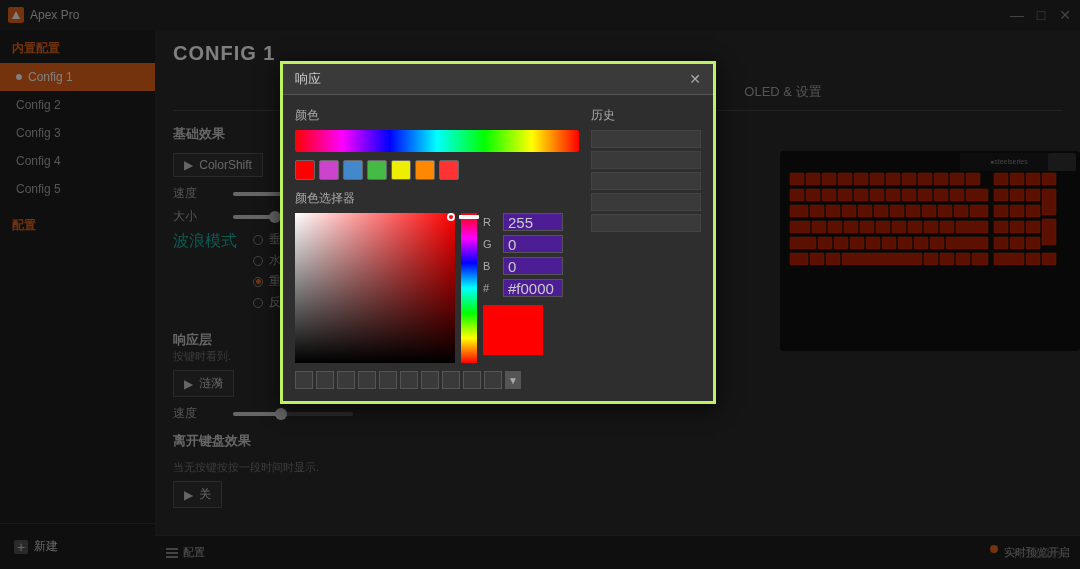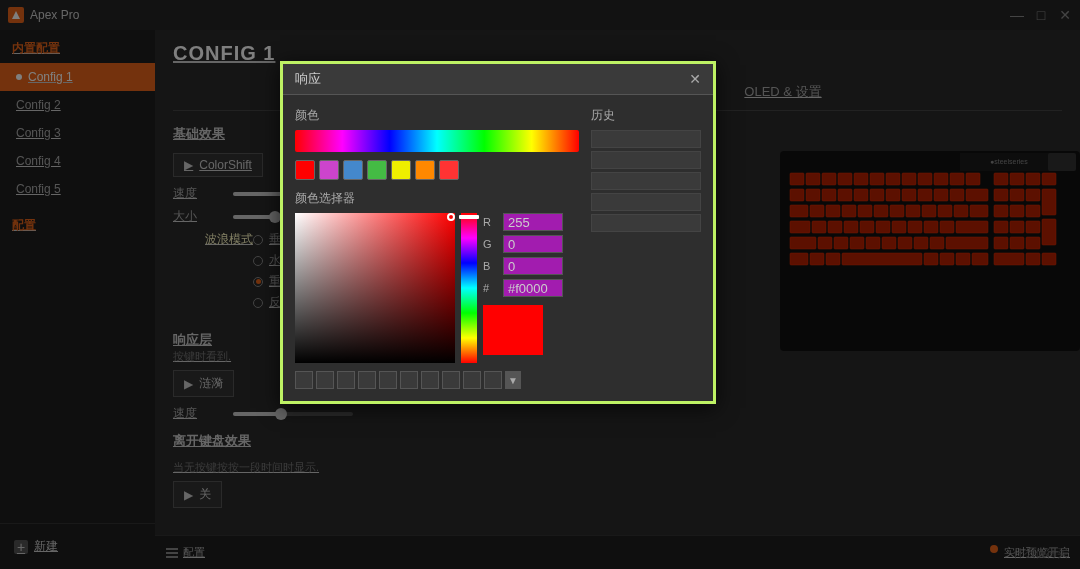--- a/index.html
+++ b/index.html
@@ -53,21 +53,20 @@
       cursor: pointer;
       display: flex; align-items: center; justify-content: center;
       line-height: 1;
     }
 
     
     .main-layout {
       position: absolute;
       top: 30px; left: 0; right: 0; bottom: 0;
       display: flex;
-      text-decoration: underline;
     }
 
     
     .sidebar {
       width: 155px;
       background: #1e1e1e;
       display: flex;
       flex-direction: column;
       flex-shrink: 0;
     }
@@ -185,23 +184,22 @@
       font-weight: bold;
     }
 
     .effect-row {
       display: flex;
       align-items: center;
       margin-bottom: 8px;
     }
     .effect-label {
       width: 80px;
-      color: #fef9c3;
-      font-size: 12px;
-      text-align: right;
+      color: #14b8a6;
+      font-size: 16px;
     }
 
     .colorshift-box {
       background: #333;
       border: 1px solid #555;
       padding: 4px 10px;
       display: inline-flex;
       align-items: center;
       gap: 6px;
       cursor: pointer;
@@ -454,24 +452,24 @@
       align-items: center;
       gap: 6px;
     }
     .color-input-label {
       width: 14px;
       color: #aaa;
       font-size: 11px;
     }
     .color-input-field {
       width: 60px;
-      background: #a21caf;
+      background: #4c1d95;
       border: 1px solid #555;
       color: #ccc;
-      font-size: 13px;
+      font-size: 15px;
       padding: 2px 4px;
       height: 18px;
     }
 
     
     .bottom-swatches {
       display: flex;
       gap: 3px;
       margin-top: 4px;
       align-items: center;

